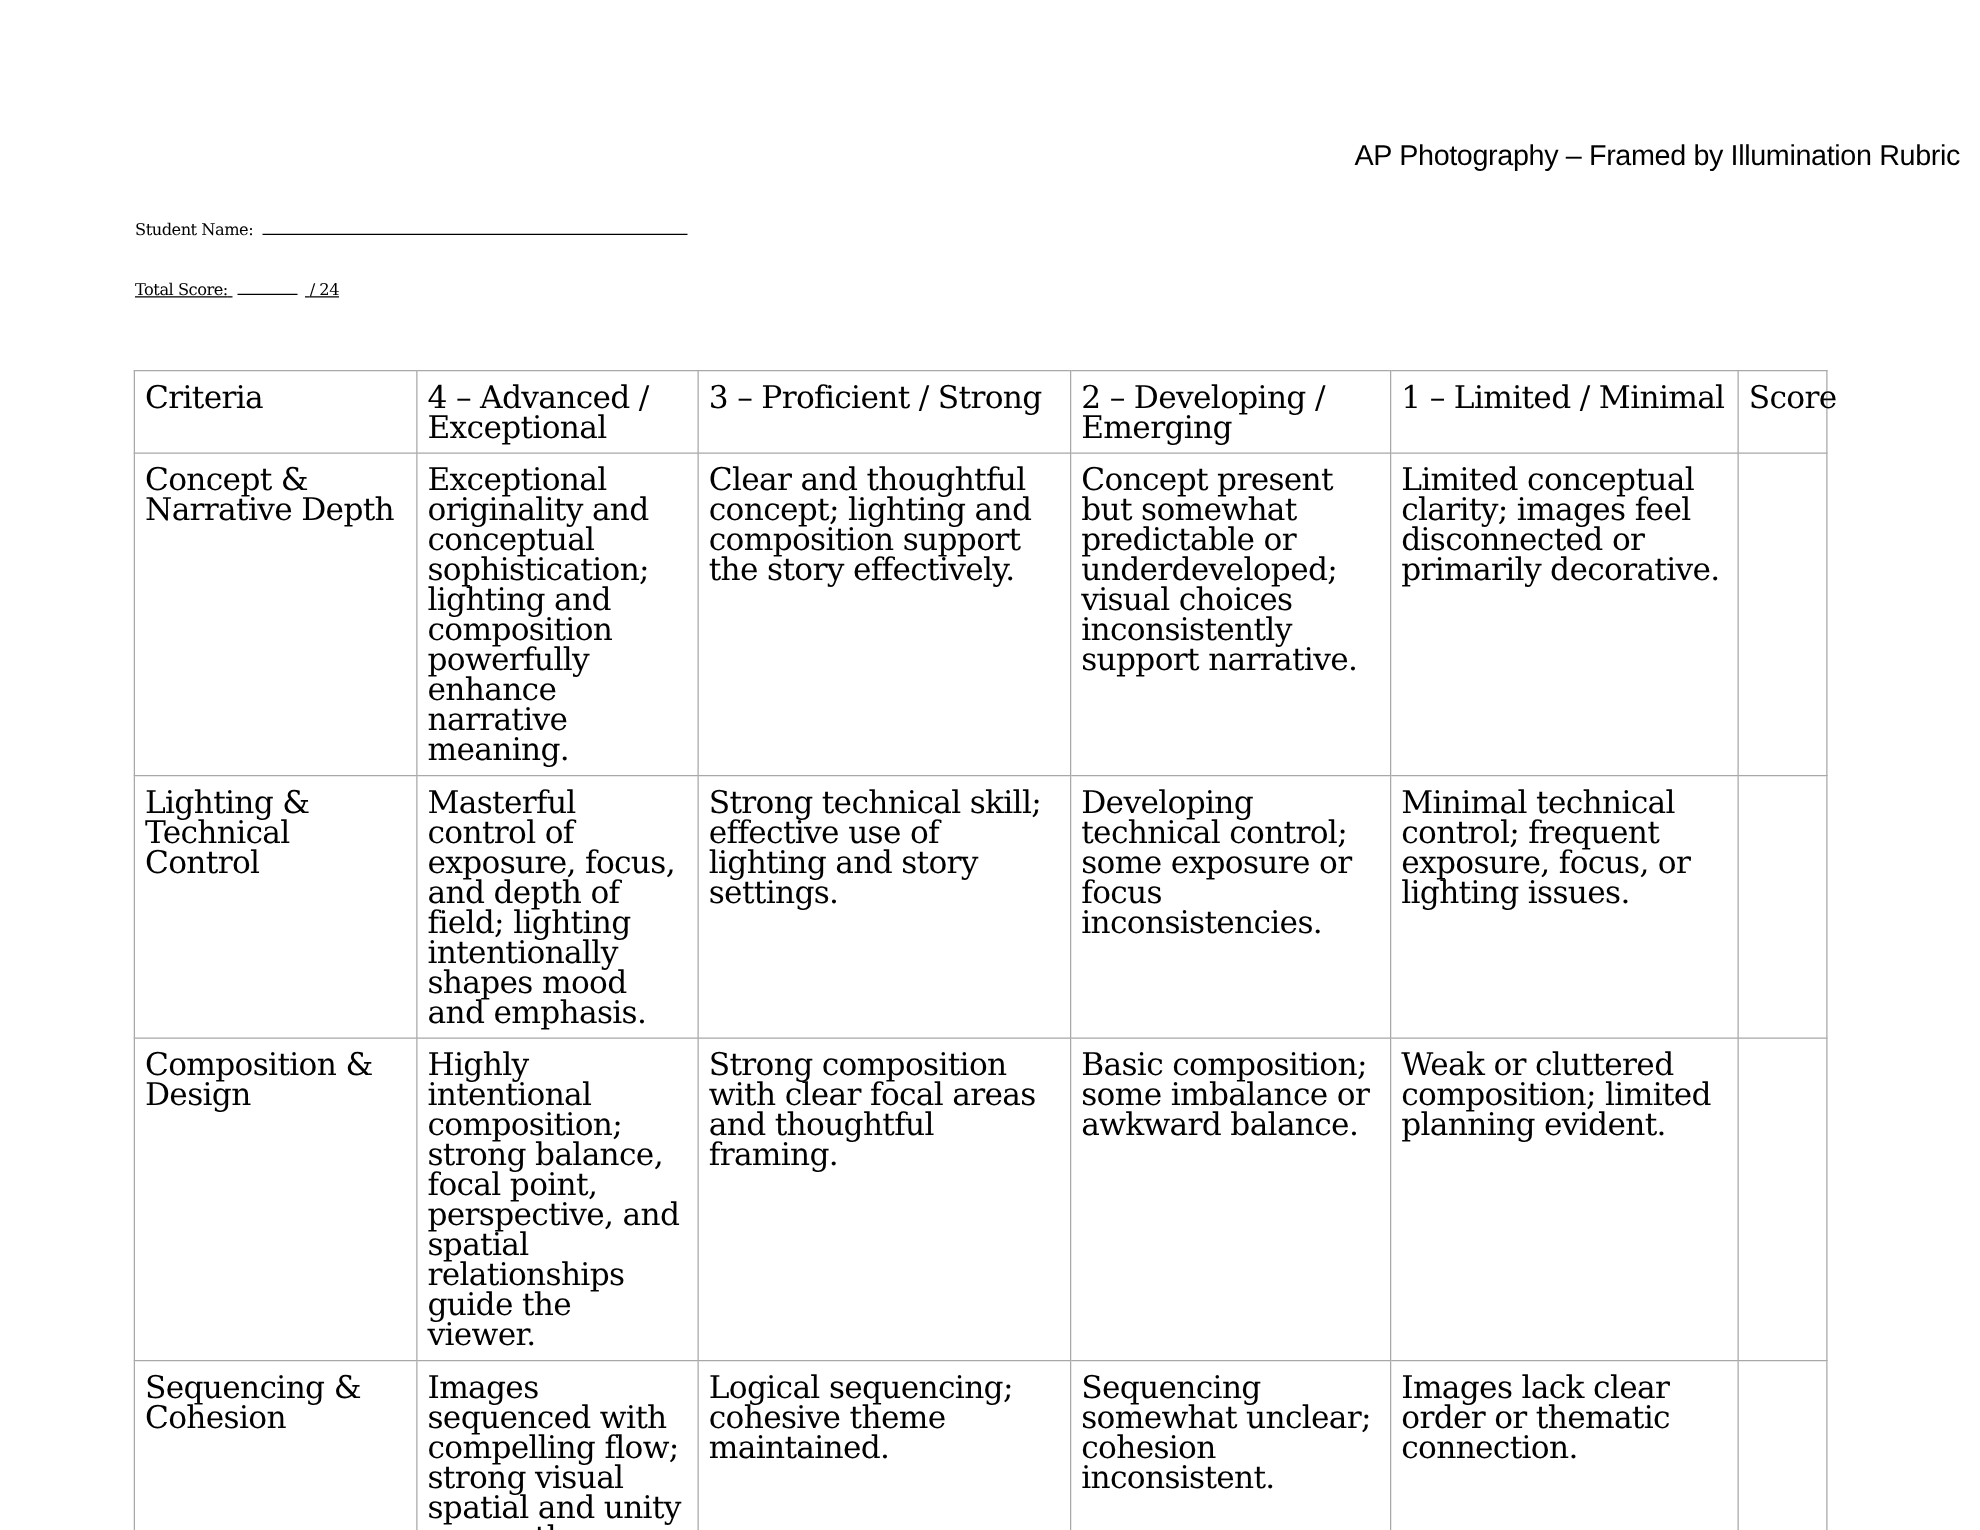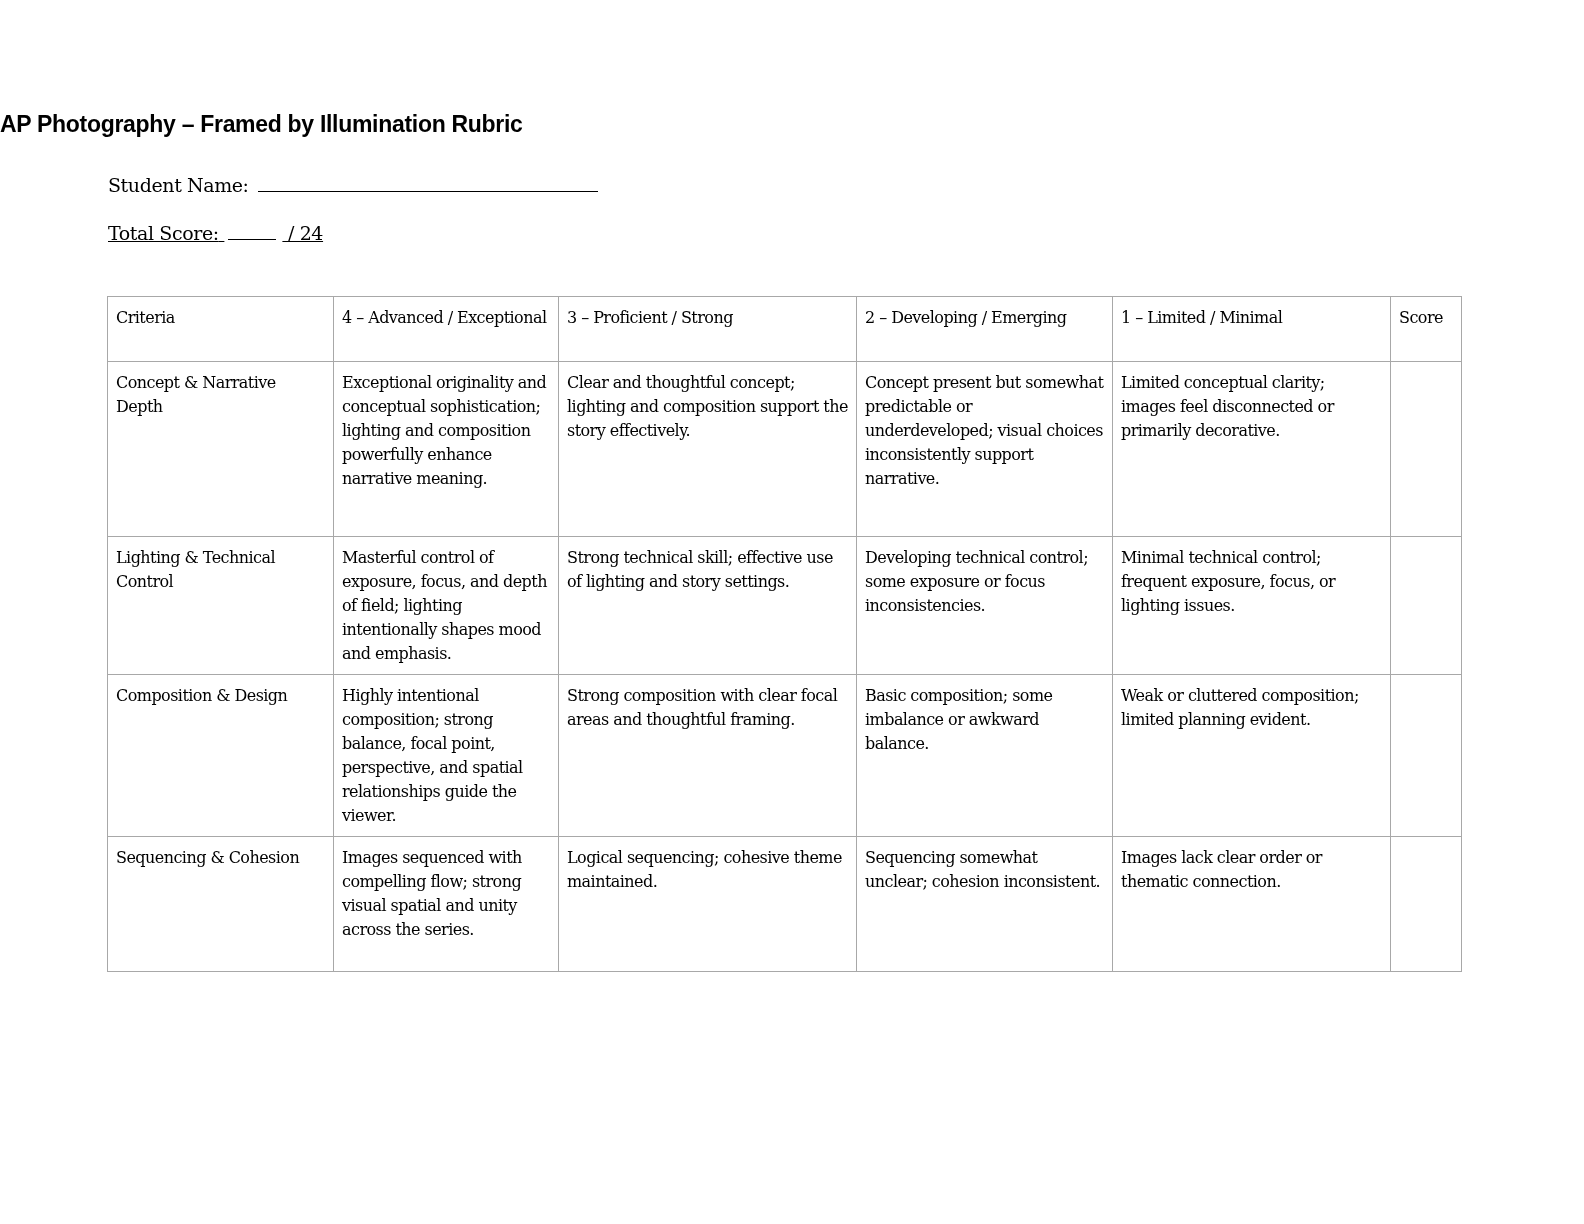--- a/index.html
+++ b/index.html
@@ -13,31 +13,31 @@
       position: relative;
       overflow: hidden;
       color: #000000;
       font-family: "DejaVu Serif", "Liberation Serif", serif;
     }
     .title {
       position: absolute;
       top: 108px;
       left: 0;
       width: 1568px;
-      text-align: left;
+      text-align: right;
       font-family: "Liberation Sans", "DejaVu Sans", sans-serif;
-      font-weight: bold;
+      font-weight: normal;
       font-size: 23px;
       letter-spacing: -0.3px;
       line-height: 32px;
     }
     .field-line {
       position: absolute;
       left: 108px;
-      font-size: 19px;
+      font-size: 13px;
       line-height: 24px;
       letter-spacing: -0.4px;
       white-space: nowrap;
     }
     .student-name { top: 173px; }
     .total-score { top: 221px; text-decoration: underline; }
     .blank {
       display: inline-block;
       border-bottom: 1.5px solid #000;
       vertical-align: baseline;
@@ -53,21 +53,21 @@
       left: 107px;
       border-collapse: collapse;
       table-layout: fixed;
       width: 1354px;
     }
     table.rubric th, table.rubric td {
       border: 1.5px solid #a8a8a8;
       vertical-align: top;
       text-align: left;
       font-weight: normal;
-      font-size: 16px;
+      font-size: 25px;
       line-height: 24px;
       letter-spacing: -0.55px;
       padding: 9px 8px 8px 8px;
     }
     col.c-criteria { width: 226px; }
     col.c-4 { width: 225px; }
     col.c-3 { width: 298px; }
     col.c-2 { width: 256px; }
     col.c-1 { width: 278px; }
     col.c-score { width: 71px; }

